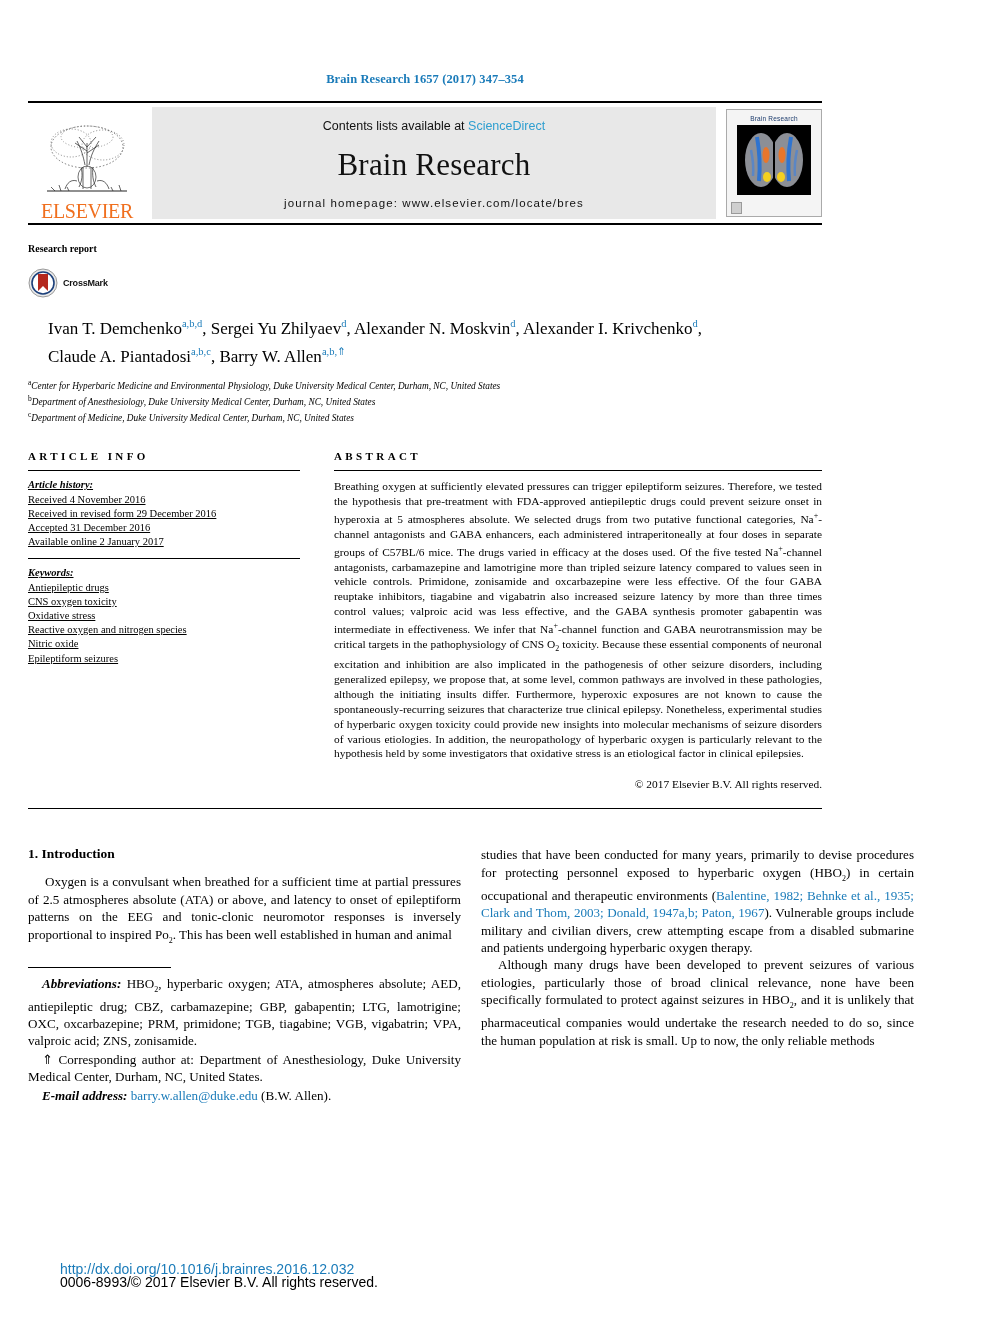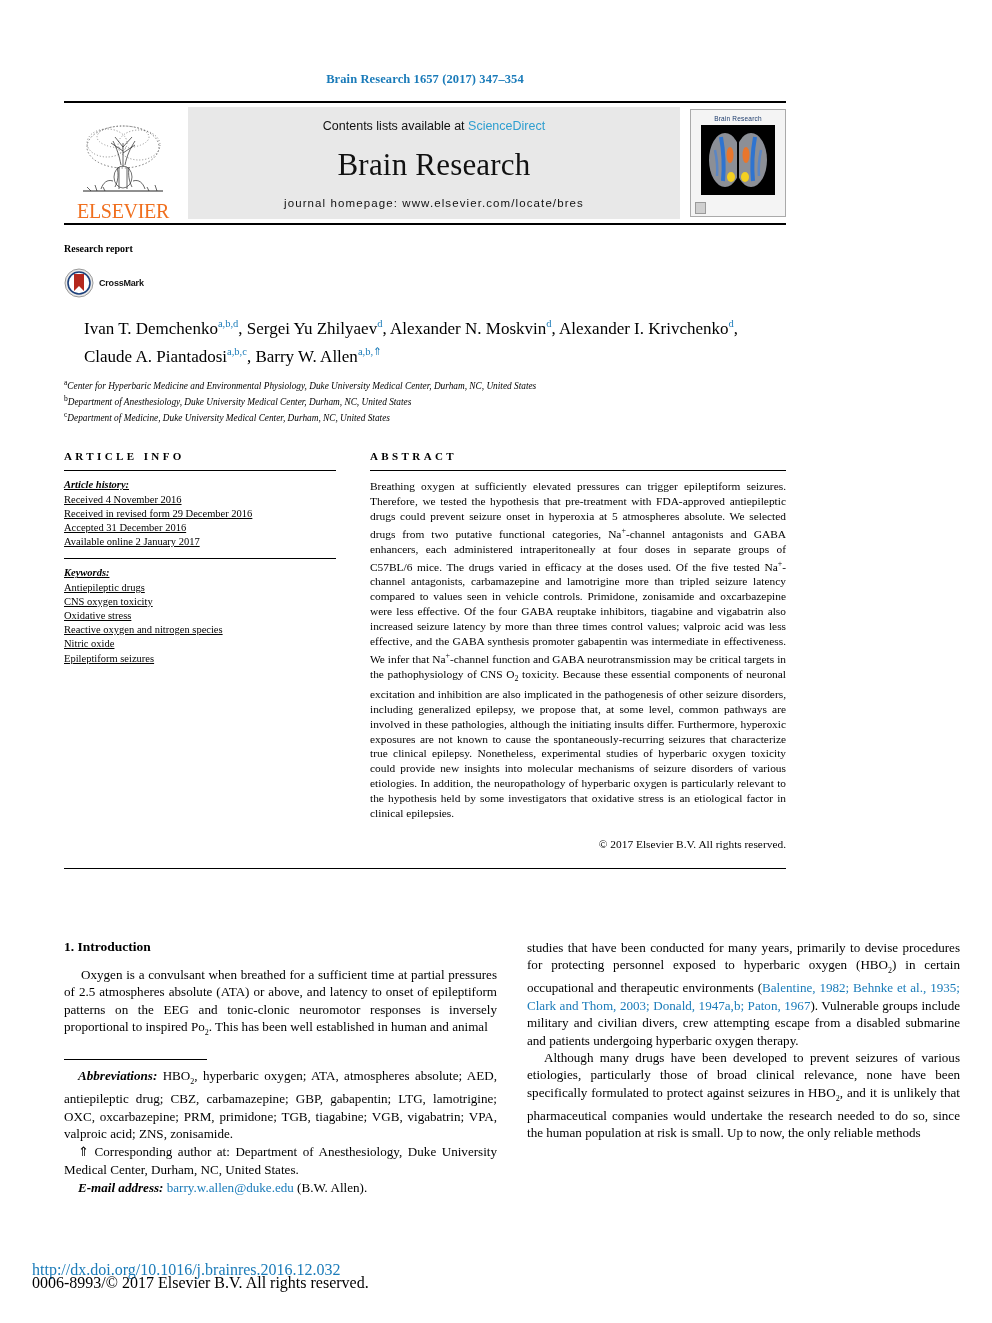--- a/index.html
+++ b/index.html
@@ -13,21 +13,21 @@
     font-family: "Liberation Serif", "DejaVu Serif", serif;
     color: #000000;
     position: relative;
     overflow: hidden;
   }
   .page {
     width: 850px;
     height: 1323px;
     position: relative;
     box-sizing: border-box;
-    padding: 0 64px;
+    padding: 0 28px;
   }
 
   
   .running-head {
     text-align: center;
     color: #1a7bb9;
     font-size: 12.5px;
     font-weight: bold;
     padding-top: 72px;
     letter-spacing: .1px;
@@ -228,22 +228,22 @@
     margin-top: 17px;
   }
 
   
   .body-rule {
     border-top: 1px solid #000;
     margin-top: 18px;
   }
   .body-cols {
     display: flex;
-    gap: 30px;
-    margin-top: 70px;
+    gap: 20px;
+    margin-top: 37px;
   }
   .bcol { width: 433px; flex: 0 0 433px; position: relative; }
   h2.sec-title {
     font-family: "Liberation Serif", serif;
     font-size: 13.5px;
     font-weight: bold;
     margin: 0 0 11px 0;
   }
   .bcol p {
     font-family: "Liberation Serif", serif;
@@ -266,24 +266,24 @@
     font-size: 10.2px;
     line-height: 13.6px;
     text-align: justify;
   }
   .footnotes p { margin: 0 0 1px 0; text-indent: 14px; }
   .footnotes .it { font-style: italic; font-weight: bold; }
   .footnotes .em { font-style: italic; font-weight: bold; }
 
   .page-foot {
     position: absolute;
-    left: 32px;
+    left: 60px;
     bottom: 34px;
-    font-family: Liberation Serif, serif;
-    font-size: 16px;
+    font-family: Liberation Sans, sans-serif;
+    font-size: 14px;
     line-height: 13px;
   }
   .page-foot .doi { color: #1a7bb9; }
   sub { font-size: 8px; }
   sup.txt { font-size: 8px; }
 </style>
 </head>
 <body>
 
 <div class="page">

